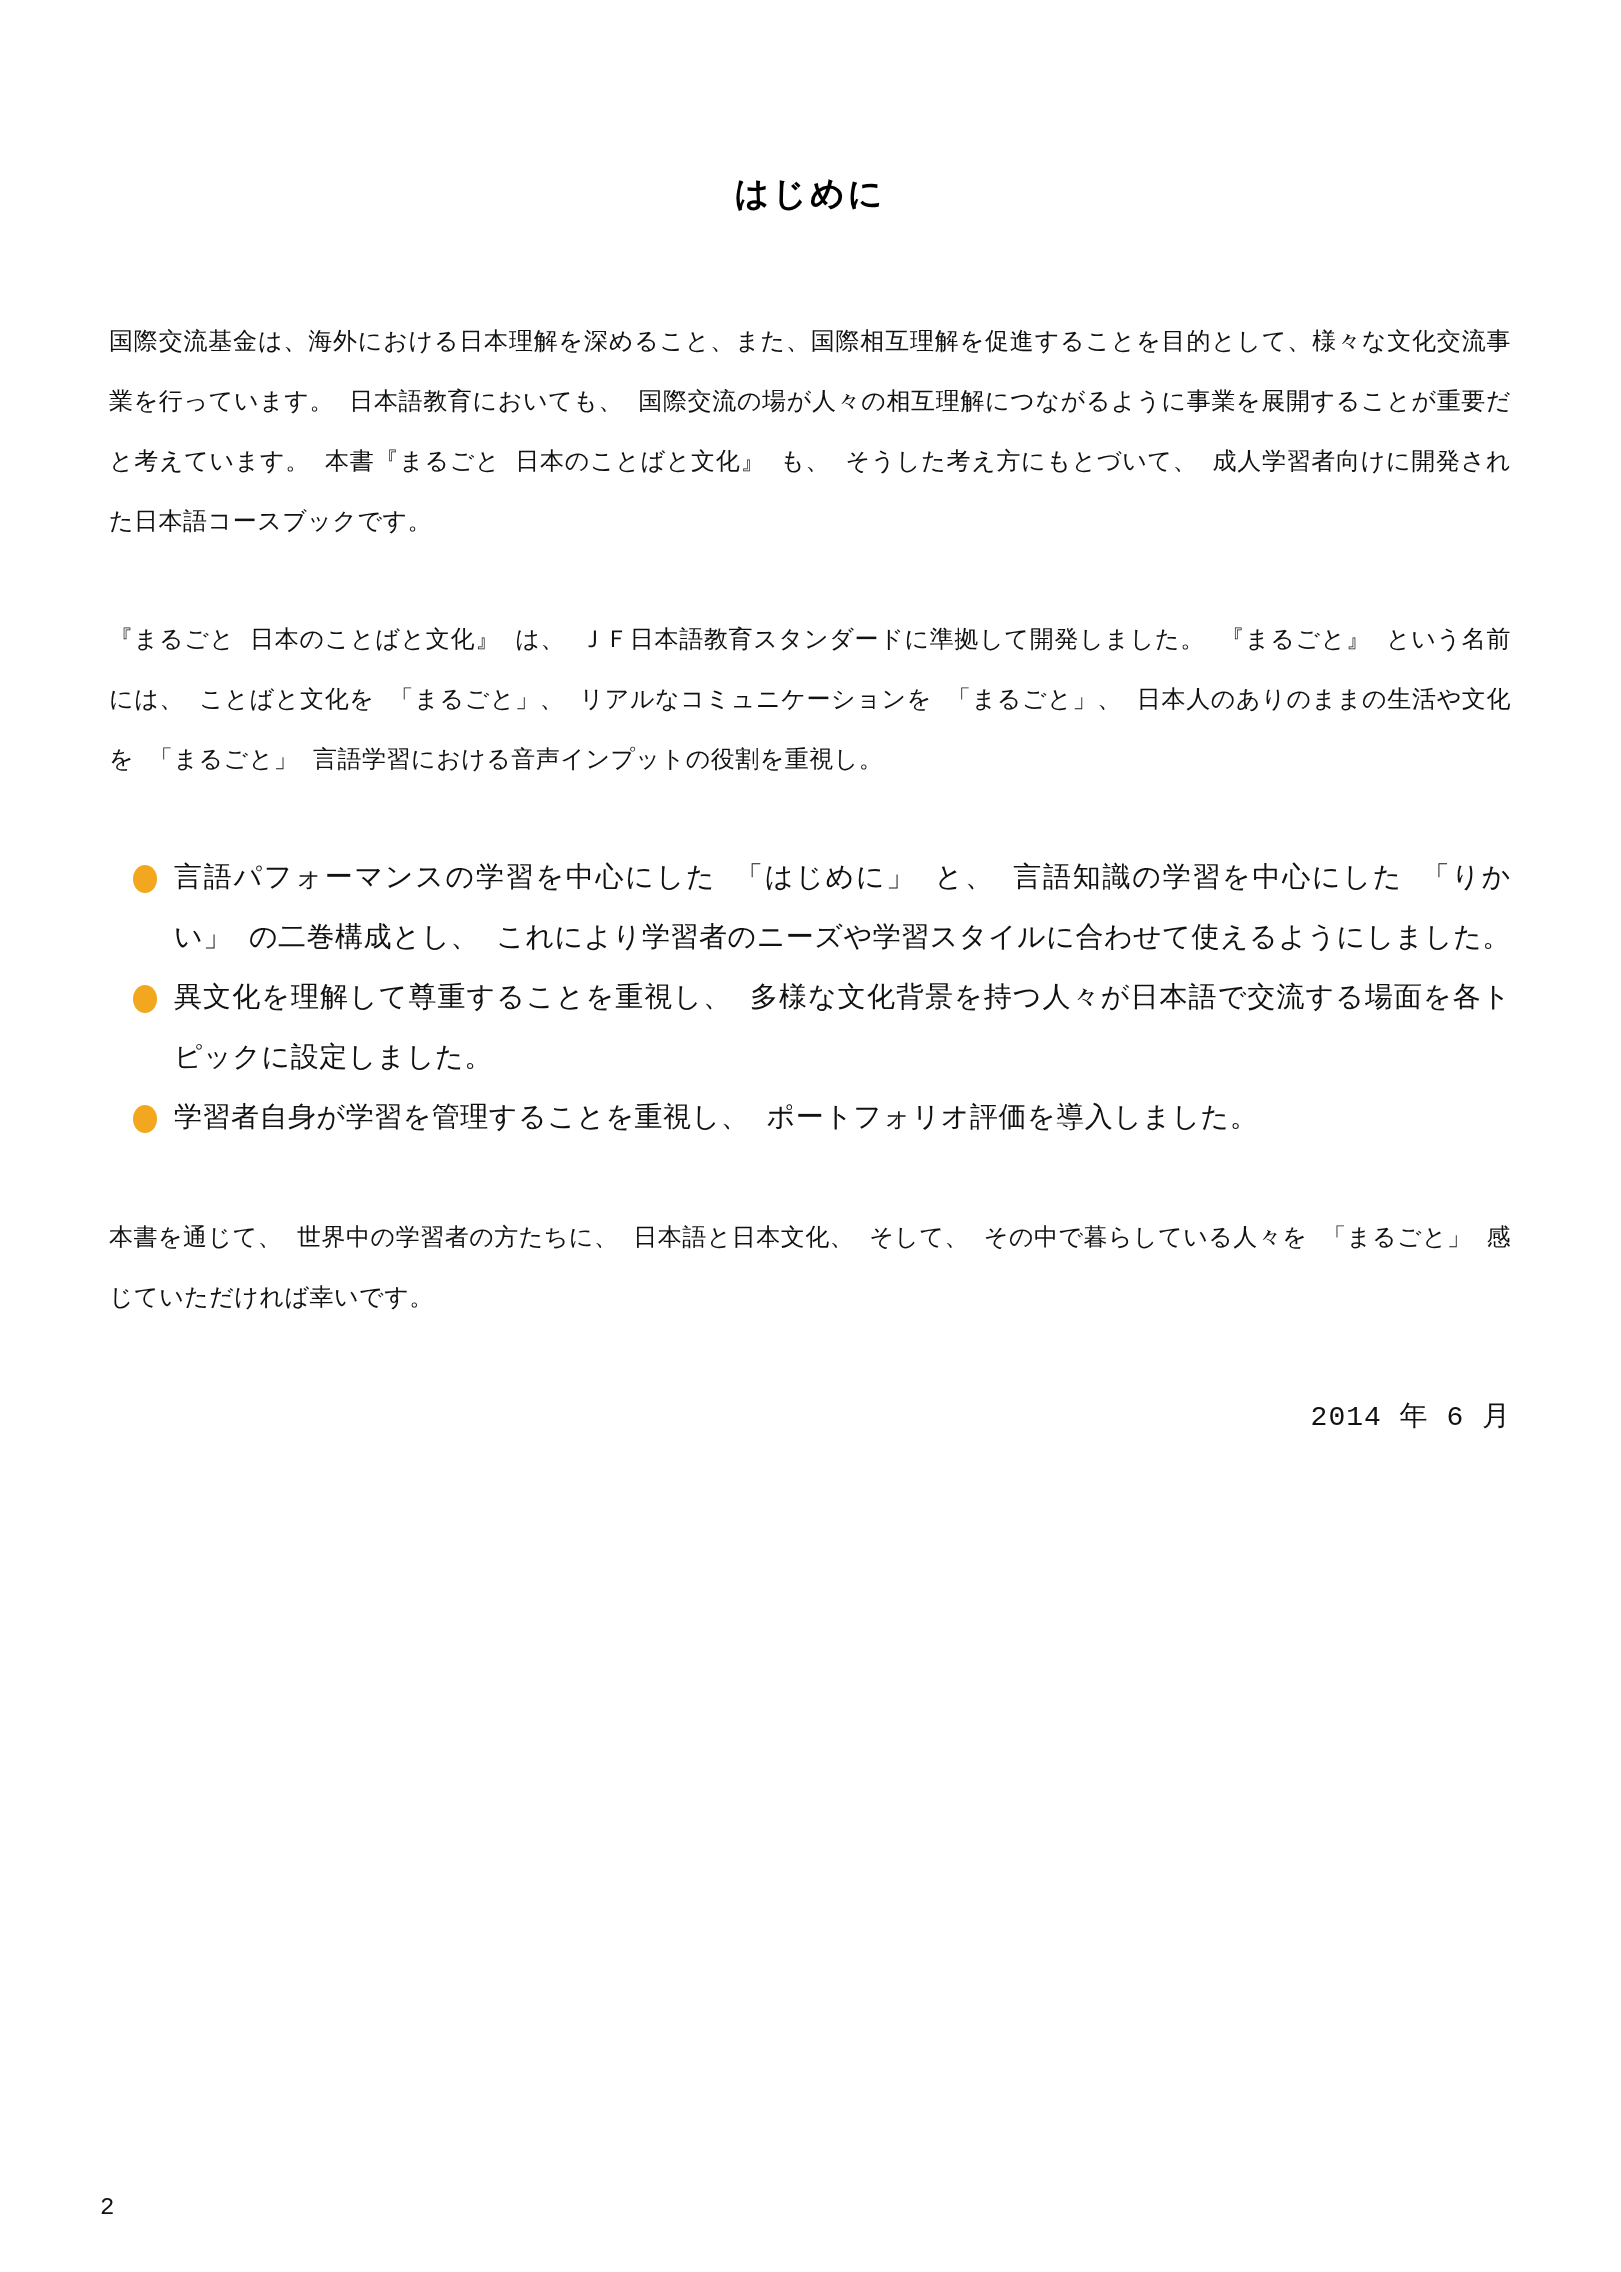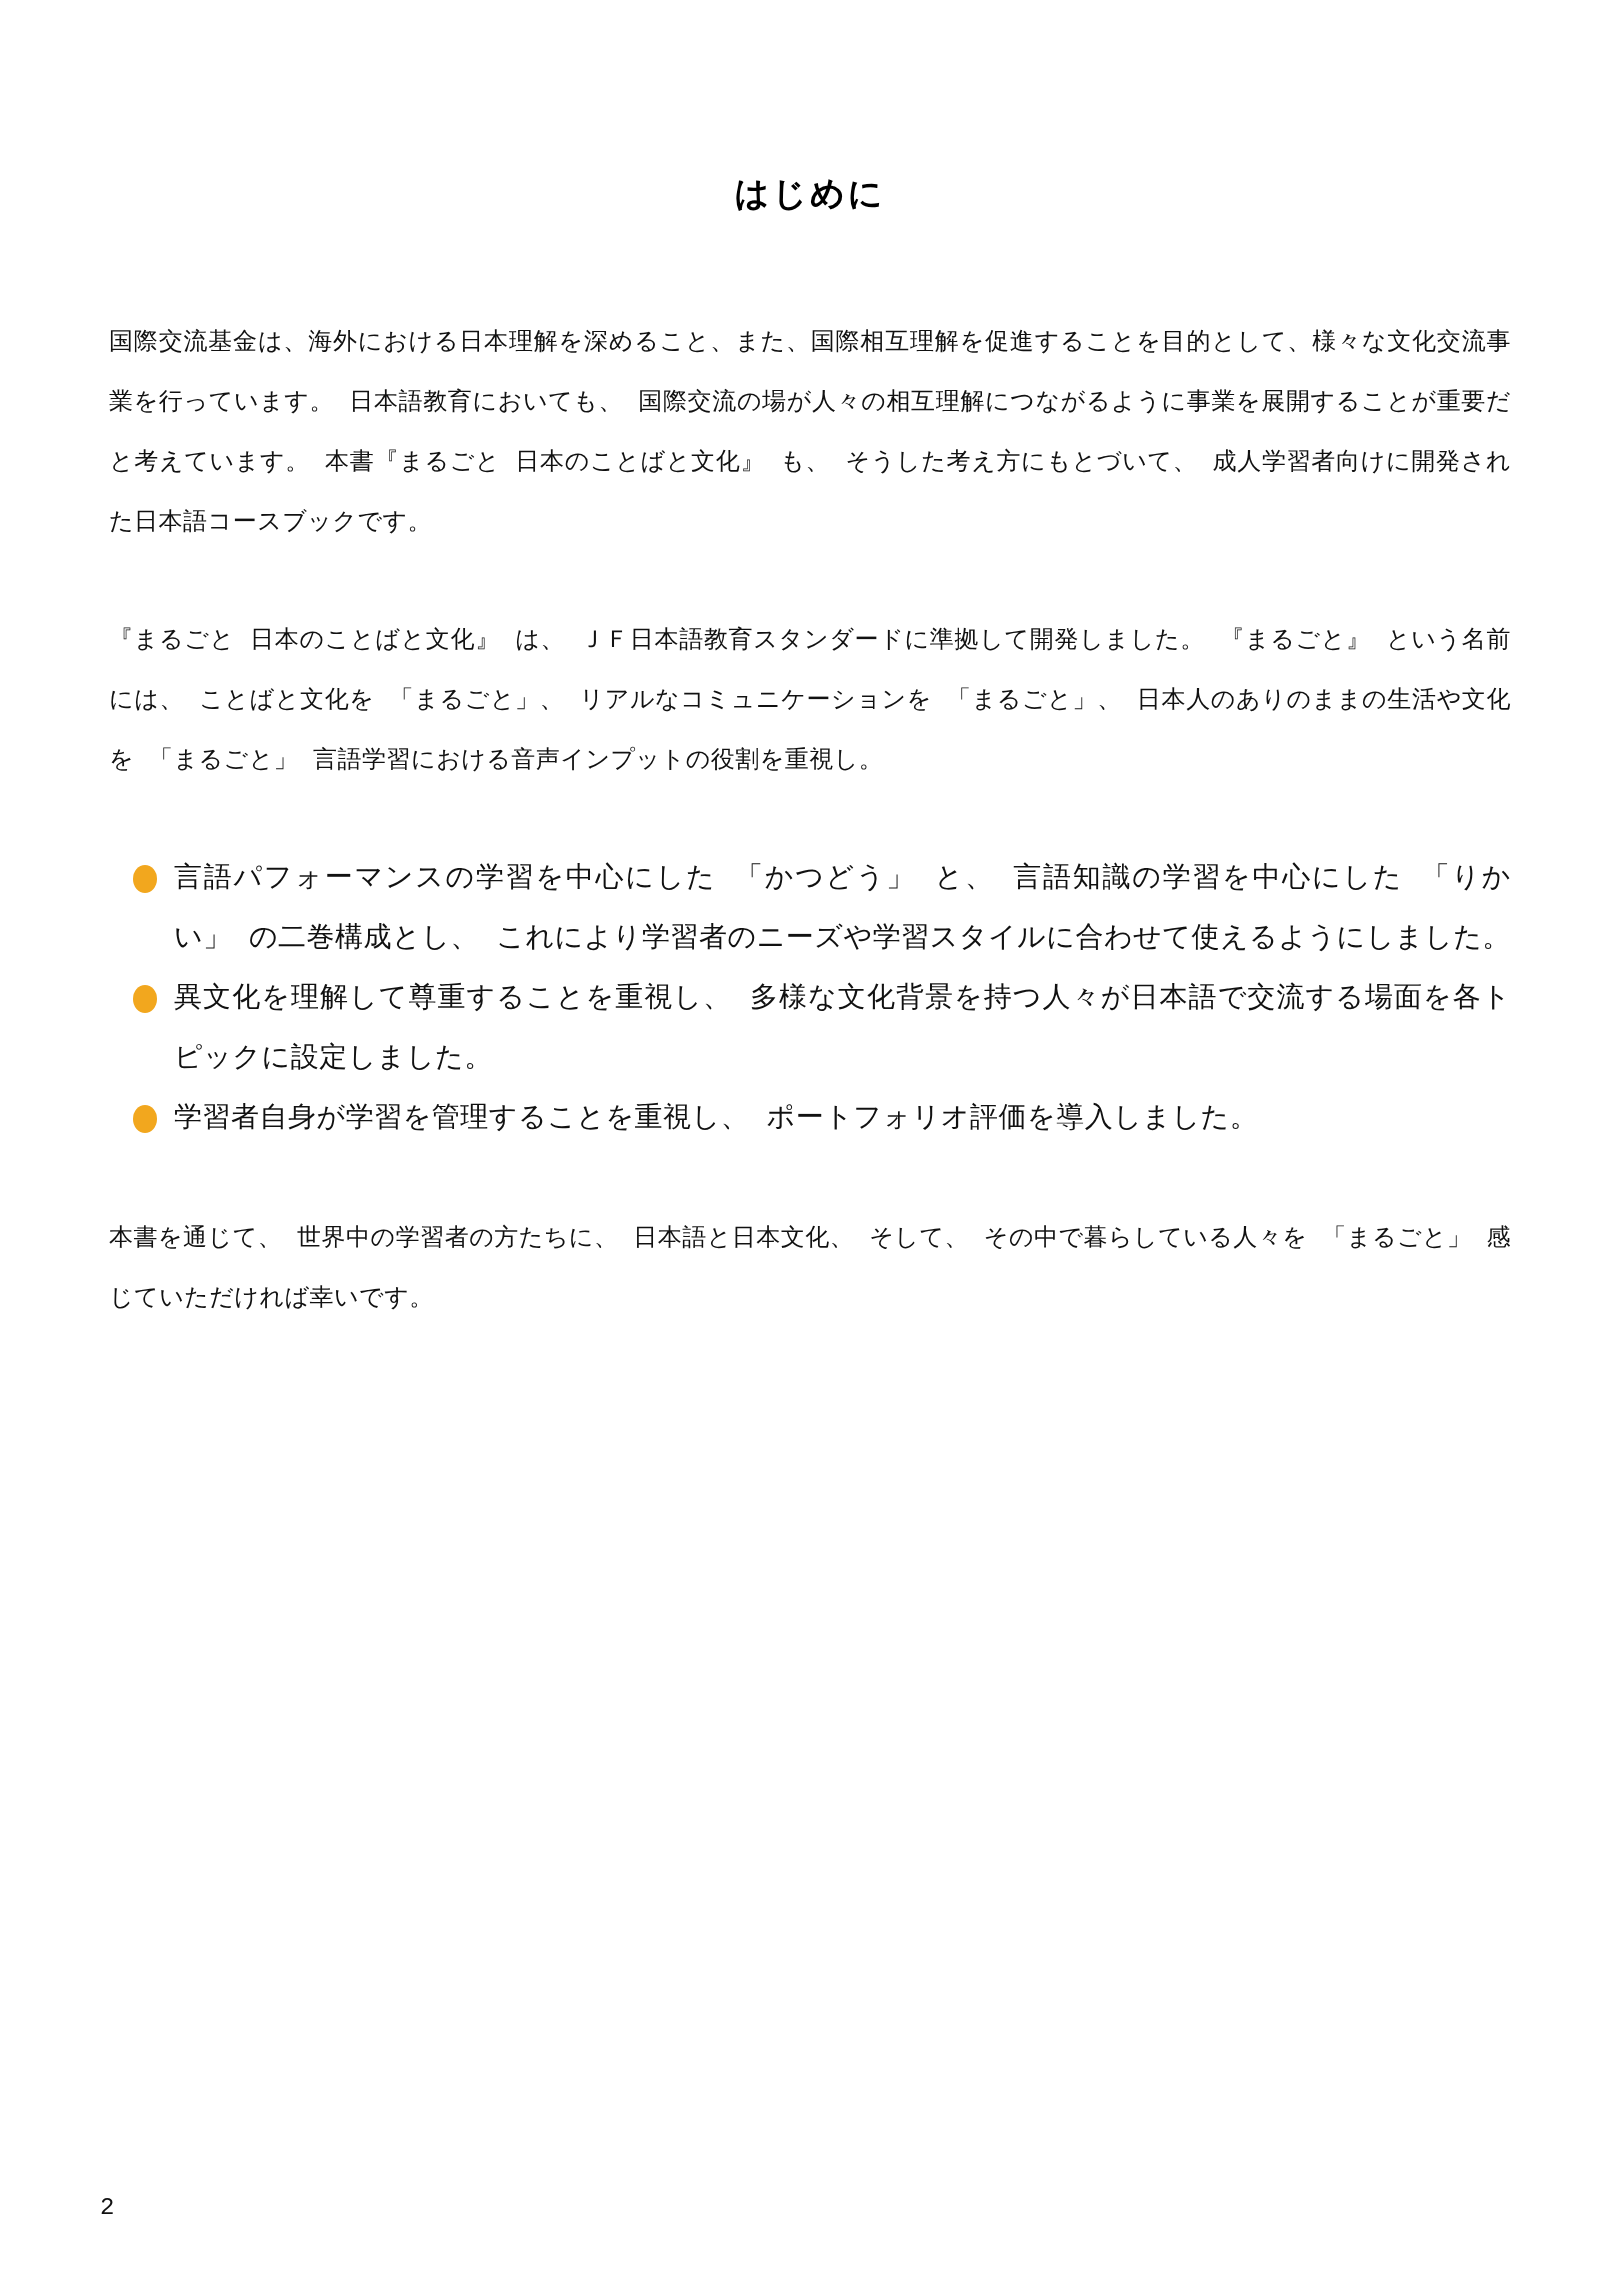--- a/index.html
+++ b/index.html
@@ -86,33 +86,34 @@
   <h1 class="doc-title">はじめに</h1>
 
   <p class="para">国際交流基金は、海外における日本理解を深めること、また、国際相互理解を促進することを目的として、様々な文化交流事業を行っています。 日本語教育においても、 国際交流の場が人々の相互理解につながるように事業を展開することが重要だと考えています。 本書『まるごと 日本のことばと文化』 も、 そうした考え方にもとづいて、 成人学習者向けに開発された日本語コースブックです。</p>
 
   <p class="para">『まるごと 日本のことばと文化』 は、 ＪＦ日本語教育スタンダードに準拠して開発しました。 『まるごと』 という名前には、 ことばと文化を 「まるごと」、 リアルなコミュニケーションを 「まるごと」、 日本人のありのままの生活や文化を 「まるごと」 言語学習における音声インプットの役割を重視し。</p>
 
 
   <ul class="bullets">
     <li class="bullet-item">
       <span class="marker" style="background: rgb(242, 167, 30);"></span>
-      <span class="bullet-text">言語パフォーマンスの学習を中心にした 「かつどう」 と、 言語知識の学習を中心にした 「りかい」 の二巻構成とし、 これにより学習者のニーズや学習スタイルに合わせて使えるようにしました。</span>
+      <span class="bullet-text">言語パフォーマンスの学習を中心にした 「はじめに」 と、 言語知識の学習を中心にした 「りかい」 の二巻構成とし、 これにより学習者のニーズや学習スタイルに合わせて使えるようにしました。</span>
     </li>
     <li class="bullet-item">
       <span class="marker" style="background: rgb(242, 167, 30);"></span>
       <span class="bullet-text">異文化を理解して尊重することを重視し、 多様な文化背景を持つ人々が日本語で交流する場面を各トピックに設定しました。</span>
     </li>
     <li class="bullet-item">
       <span class="marker" style="background: rgb(242, 167, 30);"></span>
       <span class="bullet-text">学習者自身が学習を管理することを重視し、 ポートフォリオ評価を導入しました。</span>
     </li>
   </ul>
 
   <p class="para">本書を通じて、 世界中の学習者の方たちに、 日本語と日本文化、 そして、 その中で暮らしている人々を 「まるごと」 感じていただければ幸いです。</p>
 
   <div class="signoff">
+    <div>2014 年 6 月</div>
   </div>
 
   <div class="page-number">2</div>
 
 </div>
 
 
 </body></html>

